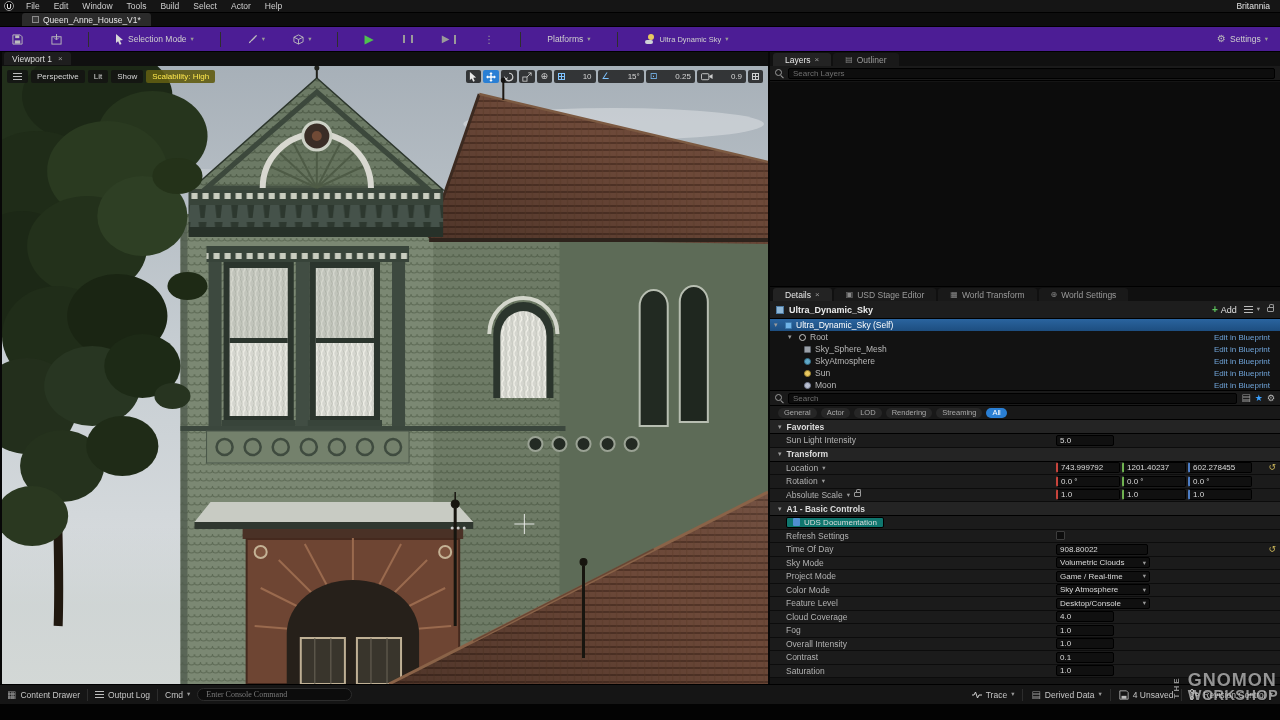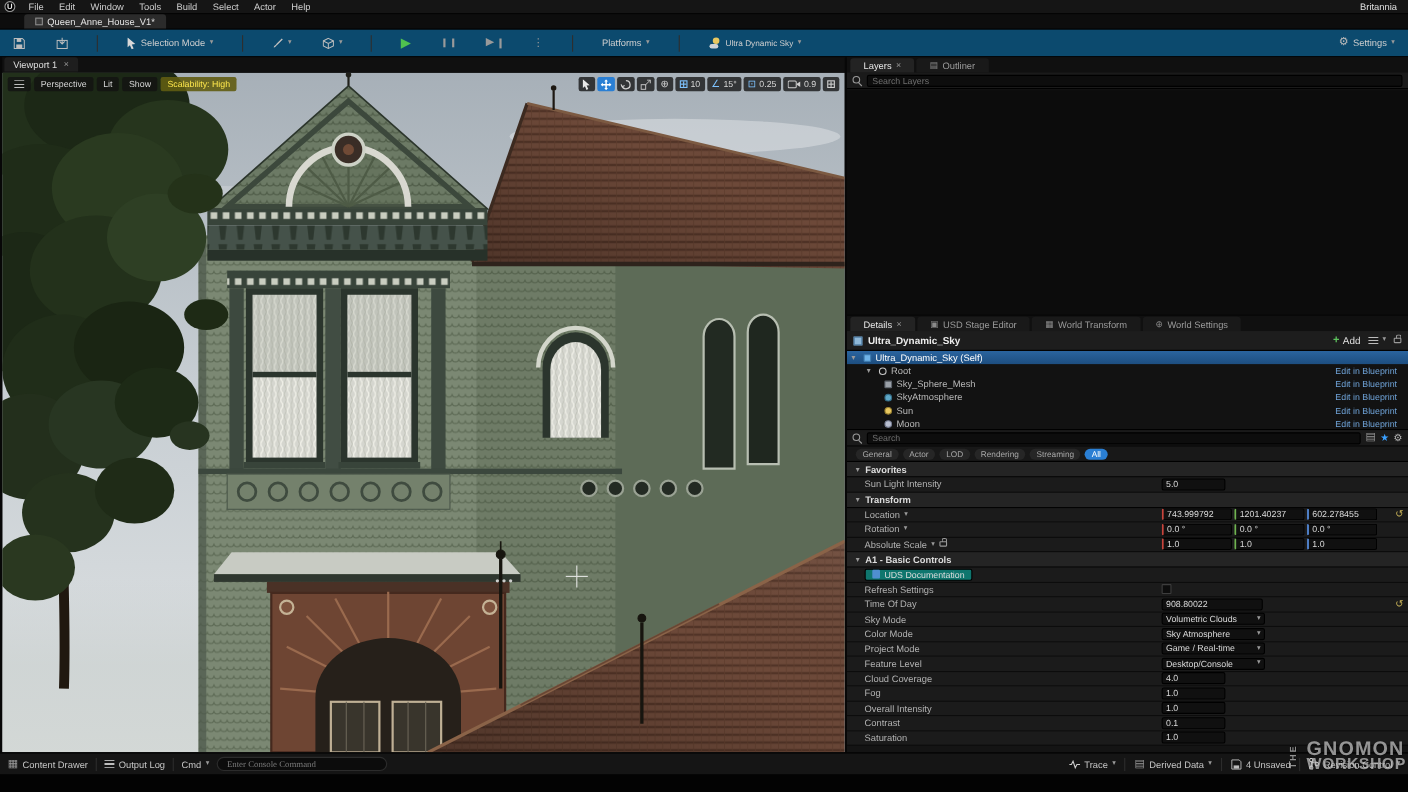--- a/index.html
+++ b/index.html
@@ -8,21 +8,21 @@
   .stage{position:absolute;inset:0;width:1280px;height:720px;background:#0b0b0b;overflow:hidden}
 
   
   .menubar{position:absolute;top:0;left:0;right:0;height:13px;background:#151515;border-bottom:1px solid #000;display:flex;align-items:center;padding-left:4px}
   .ue-badge{width:10px;height:10px;border-radius:50%;background:#000;border:1px solid #9a9a9a;color:#eee;font-size:7px;font-weight:bold;display:flex;align-items:center;justify-content:center;margin-right:5px}
   .menu-item{padding:0 7px;color:#cfcfcf;font-size:8.5px;line-height:12px}
   .menubar .user{margin-left:auto;padding-right:10px;color:#e0e0e0;font-size:8.5px}
   .tabbar{position:absolute;top:13px;left:0;right:0;height:14px;background:#0d0d0d;border-bottom:1px solid #000;display:flex;align-items:flex-end;padding-left:22px}
   .asset-tab{height:13px;background:#2b2b2b;border-radius:3px 3px 0 0;display:flex;align-items:center;gap:4px;padding:0 10px;color:#e4e4e4;font-size:8.5px}
   .asset-icon{width:7px;height:7px;border:1px solid #8a8a8a;background:#3a3a3a}
-  .toolbar{position:absolute;top:27px;left:0;right:0;height:25px;background:#0c4a6e;border-bottom:1px solid #000;display:flex;align-items:center;padding:0 7px;gap:18px}
+  .toolbar{position:absolute;top:27px;left:0;right:0;height:25px;background:#4c1d95;border-bottom:1px solid #000;display:flex;align-items:center;padding:0 7px;gap:18px}
   .tbtn{height:18px;display:flex;align-items:center;gap:4px;padding:0 5px;border-radius:3px;color:#cfcfcf;font-size:8.5px;white-space:nowrap}
   .tsep{width:1px;height:15px;background:#2e2e2e;margin:0 3px}
   .caret{font-size:6.5px;color:#9a9a9a;line-height:1}
   .play{color:#4fc24f;font-size:12px;line-height:1}
   .dimico{color:#9a9a9a;font-size:10px;line-height:1}
   .pbar{width:2px;height:8px;background:#9a9a9a;display:inline-block;margin:0 1px}
   .skipbar{width:2px;height:9px;background:#9a9a9a;display:inline-block;margin-left:1px}
   .kebab{color:#9a9a9a;font-size:10px}
   .gear{color:#b8b8b8;font-size:10px;line-height:1}
   .uds-ico{position:relative;width:12px;height:10px;display:inline-block}
@@ -39,21 +39,21 @@
   .vp-tab{height:13px;background:#1e1e1e;border-radius:3px 3px 0 0;display:flex;align-items:center;gap:6px;padding:0 8px;color:#dedede;font-size:8.5px}
   .close-x{color:#9a9a9a;font-size:8px}
   .vp-canvas{position:absolute;top:14px;left:0;right:0;bottom:0;overflow:hidden}
   .scene{position:absolute;inset:0;width:100%;height:100%;display:block}
   .vp-tl{position:absolute;top:4px;left:5px;display:flex;gap:3px;z-index:5}
   .chip{height:13px;background:rgba(18,18,18,.78);border-radius:2px;display:flex;align-items:center;gap:3px;padding:0 6px;color:#d6d6d6;font-size:8px}
   .chip.scal{background:rgba(96,92,18,.9);color:#ffe84d}
   .vp-tr{position:absolute;top:4px;right:5px;display:flex;gap:2px;z-index:5;align-items:center}
   .vbtn{height:13px;min-width:15px;background:rgba(18,18,18,.78);border-radius:2px;display:flex;align-items:center;justify-content:center;padding:0 3px;color:#cfcfcf;font-size:9px}
   .vbtn.active{background:#2a7fd4}
-  .vgroup{height:13px;background:rgba(18,18,18,.78);border-radius:2px;display:flex;align-items:center;gap:3px;padding:0 4px;color:#d6d6d6;font-size:8px}
+  .vgroup{height:13px;background:rgba(18,18,18,.78);border-radius:2px;display:flex;align-items:center;gap:18px;padding:0 4px;color:#d6d6d6;font-size:8px}
   .vico{font-size:9px;line-height:1;color:#cfcfcf}
   .vico.blue{color:#7ec3ff}
   .grid4{width:7px;height:7px;border:1px solid #cfcfcf;background:linear-gradient(#cfcfcf,#cfcfcf) 50% 0/1px 100% no-repeat,linear-gradient(#cfcfcf,#cfcfcf) 0 50%/100% 1px no-repeat}
   .grid4.blue{border-color:#7ec3ff;background:linear-gradient(#7ec3ff,#7ec3ff) 50% 0/1px 100% no-repeat,linear-gradient(#7ec3ff,#7ec3ff) 0 50%/100% 1px no-repeat}
 
   
   .layers{position:absolute;left:770px;top:0;width:510px;height:234px;background:#151515}
   .panel-tabs{height:14px;background:#101010;display:flex;align-items:flex-end;gap:2px;padding-left:3px}
   .ptab{height:13px;background:#191919;border-radius:3px 3px 0 0;display:flex;align-items:center;gap:4px;padding:0 12px;color:#9a9a9a;font-size:8.5px}
   .ptab.active{background:#232323;color:#e8e8e8}
@@ -672,33 +672,33 @@
         <div class="prow">
           <div class="plabel">Sky Mode</div>
           <div class="pval">
               <div class="vbox selbox">
                 <span>Volumetric Clouds</span>
                 <span class="caret">▾</span>
               </div>
             </div>
         </div>
         <div class="prow">
+          <div class="plabel">Project Mode</div>
+          <div class="pval">
+              <div class="vbox selbox">
+                <span>Game / Real-time</span>
+                <span class="caret">▾</span>
+              </div>
+            </div>
+        </div>
+        <div class="prow">
           <div class="plabel">Color Mode</div>
           <div class="pval">
               <div class="vbox selbox">
                 <span>Sky Atmosphere</span>
-                <span class="caret">▾</span>
-              </div>
-            </div>
-        </div>
-        <div class="prow">
-          <div class="plabel">Project Mode</div>
-          <div class="pval">
-              <div class="vbox selbox">
-                <span>Game / Real-time</span>
                 <span class="caret">▾</span>
               </div>
             </div>
         </div>
         <div class="prow">
           <div class="plabel">Feature Level</div>
           <div class="pval">
               <div class="vbox selbox">
                 <span>Desktop/Console</span>
                 <span class="caret">▾</span>

